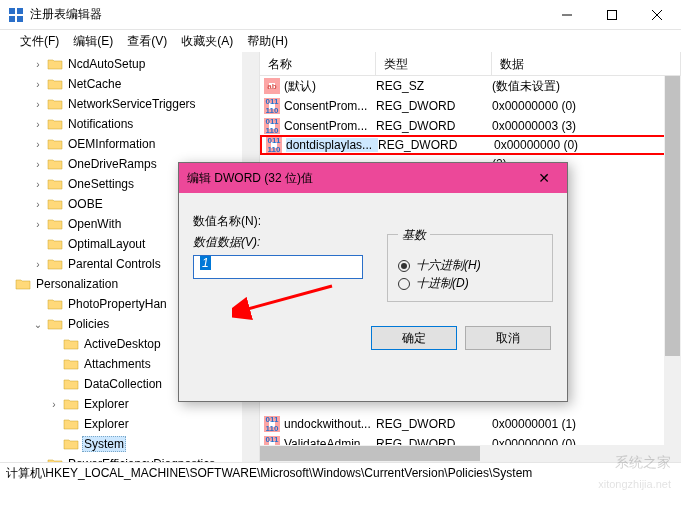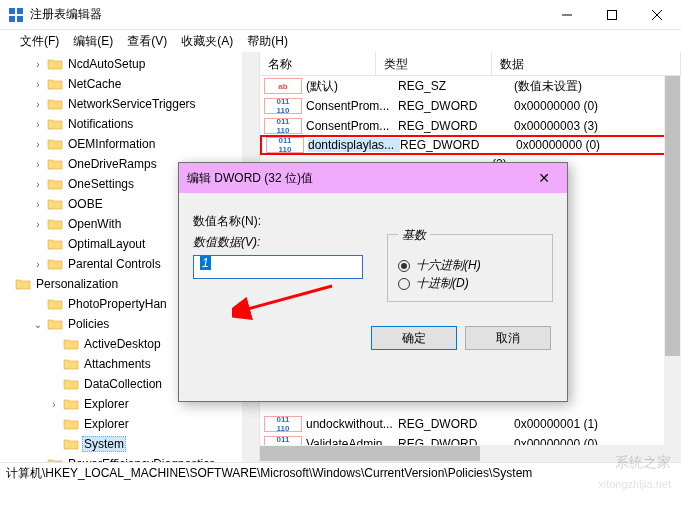--- a/index.html
+++ b/index.html
@@ -28,40 +28,40 @@
 .list-pane { flex: 1; position: relative; overflow: hidden; }
 .list-header { display: flex; height: 24px; border-bottom: 1px solid #e5e5e5; }
 .list-header .col { padding: 4px 8px; border-right: 1px solid #e5e5e5; }
 .col-name { width: 116px; }
 .col-type { width: 116px; }
 .col-data { flex: 1; }
 .list-body { }
 .list-row { display: flex; height: 20px; align-items: center; }
 .list-row.highlighted { border: 2px solid #ff0000; margin: -1px 0; }
 .list-row.highlighted .cell-name { background: #cde8ff; }
-.list-row .val-icon { width: 38px; height: 16px; margin: 0 4px; display: inline-flex; align-items: center; justify-content: center; border: 1px solid #fca5a5; font-size: 8px; font-weight: bold; }
+.list-row .val-icon { width: 16px; height: 16px; margin: 0 4px; display: inline-flex; align-items: center; justify-content: center; border: 5px solid #fca5a5; font-size: 8px; font-weight: bold; }
 .val-icon.sz { color: #d9534f; }
 .val-icon.dw { color: #2a6fc9; }
 .list-row .cell-name { width: 92px; overflow: hidden; text-overflow: ellipsis; white-space: nowrap; padding-right: 4px; }
 .list-row .cell-type { width: 116px; }
 .list-row .cell-data { flex: 1; }
 .list-vscroll { position: absolute; right: 0; top: 24px; bottom: 17px; width: 17px; background: #f0f0f0; }
 .list-vscroll .thumb { position: absolute; left: 1px; right: 1px; top: 0; height: 280px; background: #c1c1c1; }
 .list-hscroll { position: absolute; left: 0; right: 17px; bottom: 0; height: 17px; background: #f0f0f0; }
 .list-hscroll .thumb { position: absolute; top: 1px; bottom: 1px; left: 0; width: 220px; background: #c1c1c1; }
 .scroll-corner { position: absolute; right:0; bottom:0; width:17px; height:17px; background:#f0f0f0; }
 
 .statusbar { height: 22px; border-top: 1px solid #e5e5e5; display: flex; align-items: center; padding: 0 6px; white-space: nowrap; overflow: hidden; }
 
 .watermark { position: absolute; right: 10px; bottom: 38px; color: rgba(0,0,0,0.18); font-size: 14px; pointer-events: none; }
 .watermark2 { position: absolute; right: 10px; bottom: 20px; color: rgba(0,0,0,0.12); font-size: 11px; pointer-events: none; }
 
 
 .dialog { position: absolute; left: 178px; top: 162px; width: 390px; height: 240px; background: #f0f0f0; border: 1px solid #707070; box-shadow: 3px 3px 12px rgba(0,0,0,0.3); }
-.dlg-titlebar { height: 30px; background: #f0abfc; display: flex; align-items: center; padding: 0 8px; }
+.dlg-titlebar { height: 30px; background: #ec4899; display: flex; align-items: center; padding: 0 8px; }
 .dlg-titlebar .dlg-title { flex: 1; }
 .dlg-close { width: 30px; text-align: center; font-size: 14px; }
 .dlg-body { padding: 20px 14px; }
 .dlg-label { margin-bottom: 4px; }
 .dlg-input { width: 100%; height: 24px; border: 1px solid #7a7a7a; background: #fff; padding: 0 6px; margin-bottom: 12px; }
 .dlg-input.readonly { background: #fff; }
 .dlg-row { display: flex; gap: 24px; font-style: italic; }
 .dlg-col { flex: 1; }
 .dlg-value-input { width: 170px; height: 24px; border: 1px solid #2a6fc9; background: #fff; padding: 0 6px; }
 .dlg-value-input .sel { background: #0078d7; color: #fff; padding: 0 2px; }

